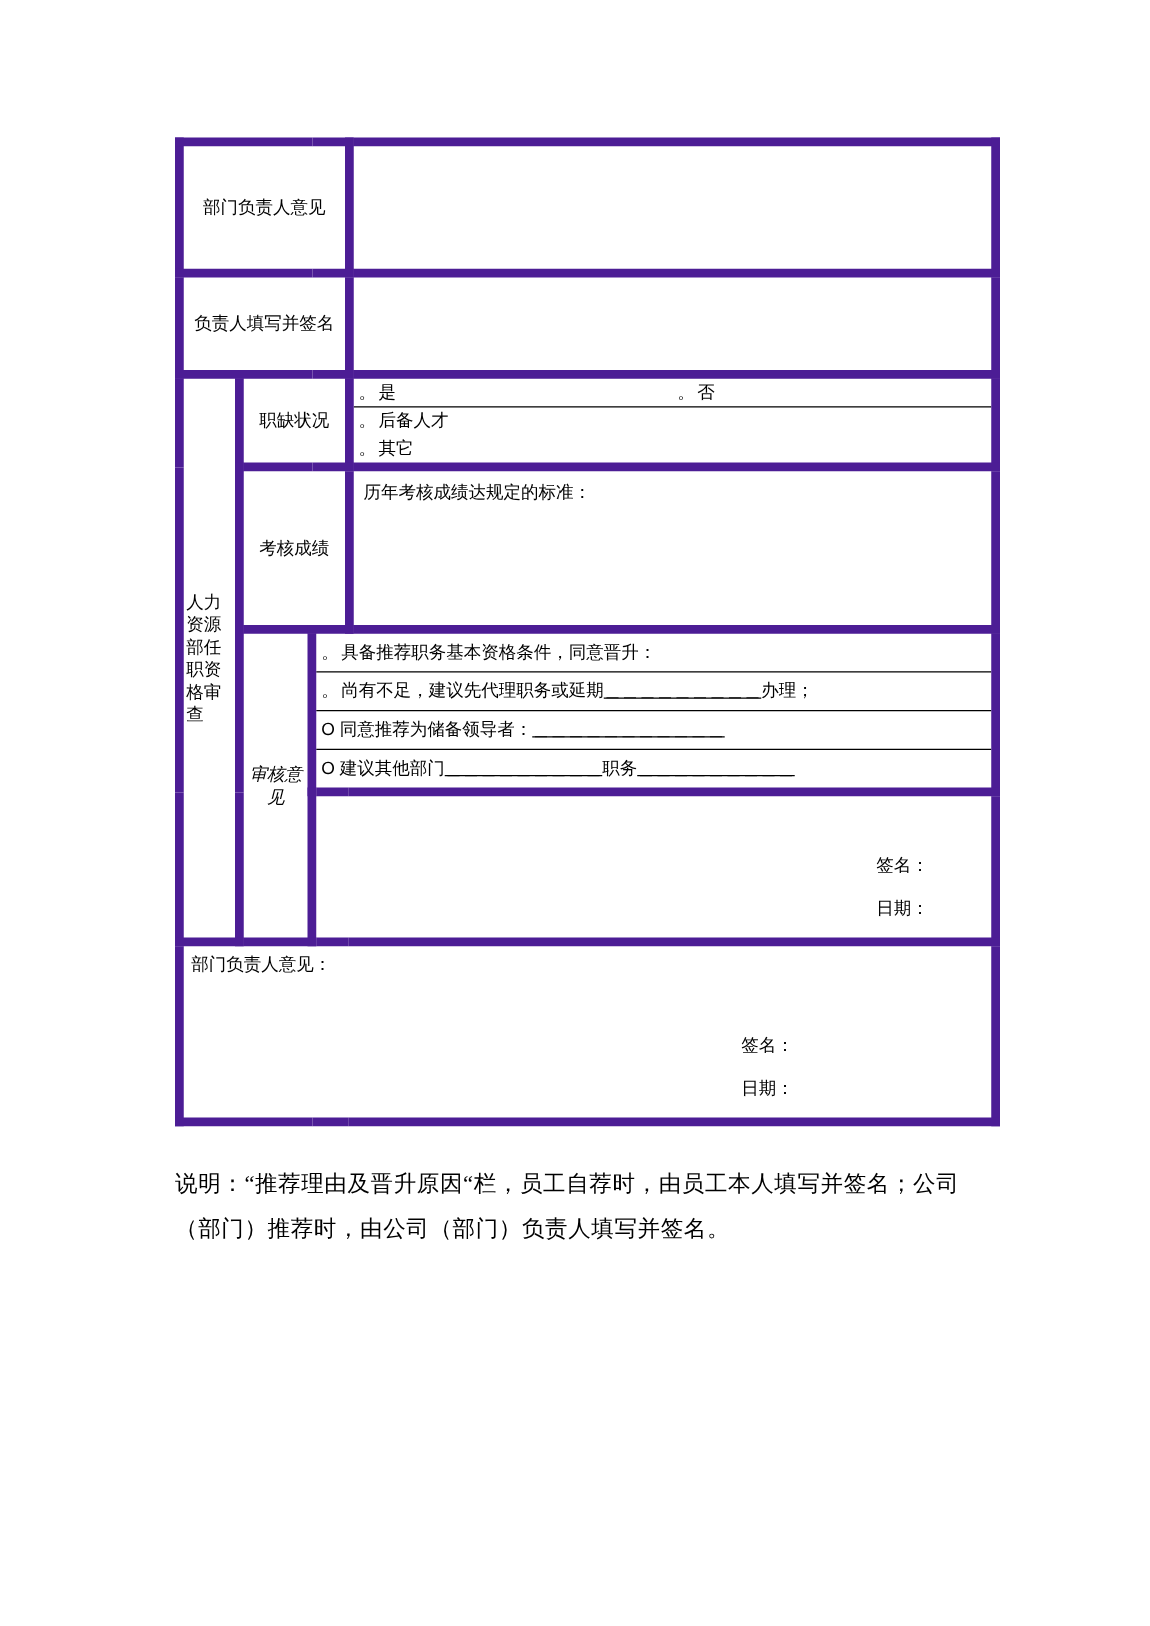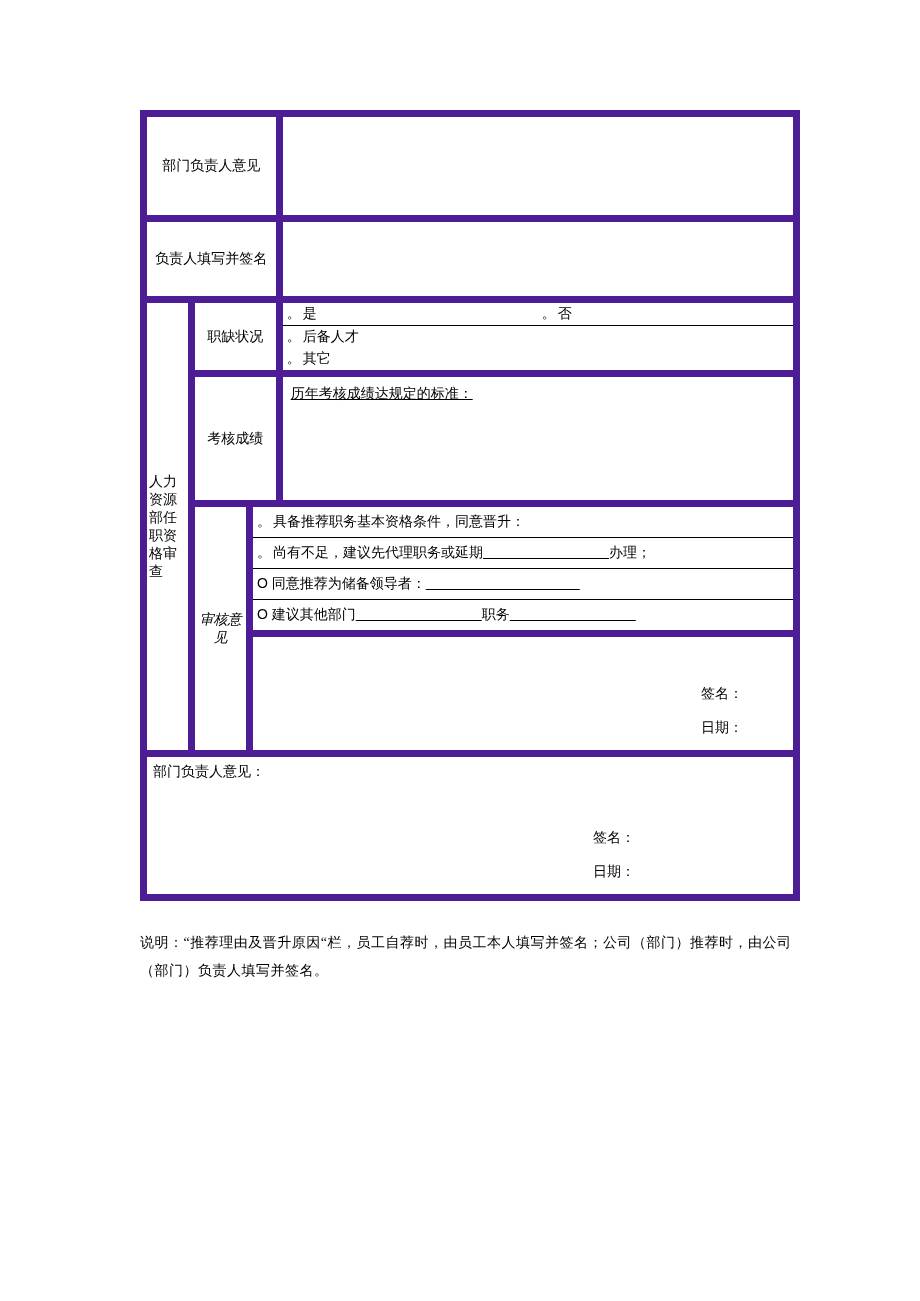--- a/index.html
+++ b/index.html
@@ -45,21 +45,21 @@
     .sig-right {
       margin-left: 440px;
       line-height: 2.4;
     }
     .sig-right-2 {
       margin-left: 440px;
       line-height: 2.4;
     }
     .footer-note {
       margin-top: 28px;
-      font-size: 14px;
+      font-size: 18px;
       line-height: 2.0;
       letter-spacing: 0.5px;
     }
     .underline {
       text-decoration: underline;
       white-space: pre;
     }
     .vacancy-cell {
       padding: 0;
     }
@@ -67,21 +67,20 @@
       display: flex;
       border-bottom: 1px solid #000;
     }
     .vac-inner-row:last-child { border-bottom: none; flex-direction: column; }
     .vac-cell-half {
       flex: 1;
       padding: 2px 4px;
     }
     .assess-top {
       padding: 4px;
-      text-decoration: underline;
     }
     .td-narrow { width: 48px; }
     .td-narrow2 { width: 58px; }
     .nopad { padding: 0; }
     .inner-opts {
     }
     .inner-opts > div {
       padding: 6px 4px;
       border-bottom: 1px solid #000;
     }

